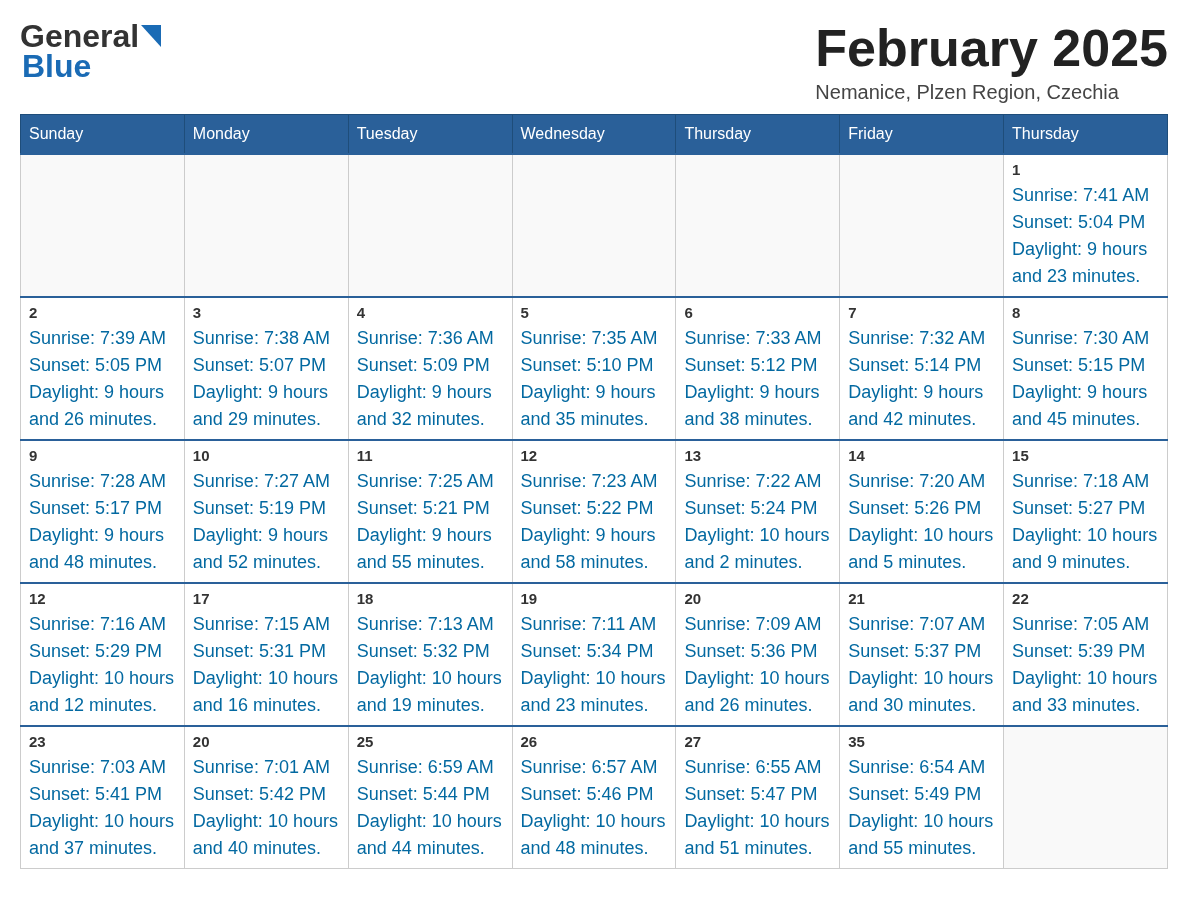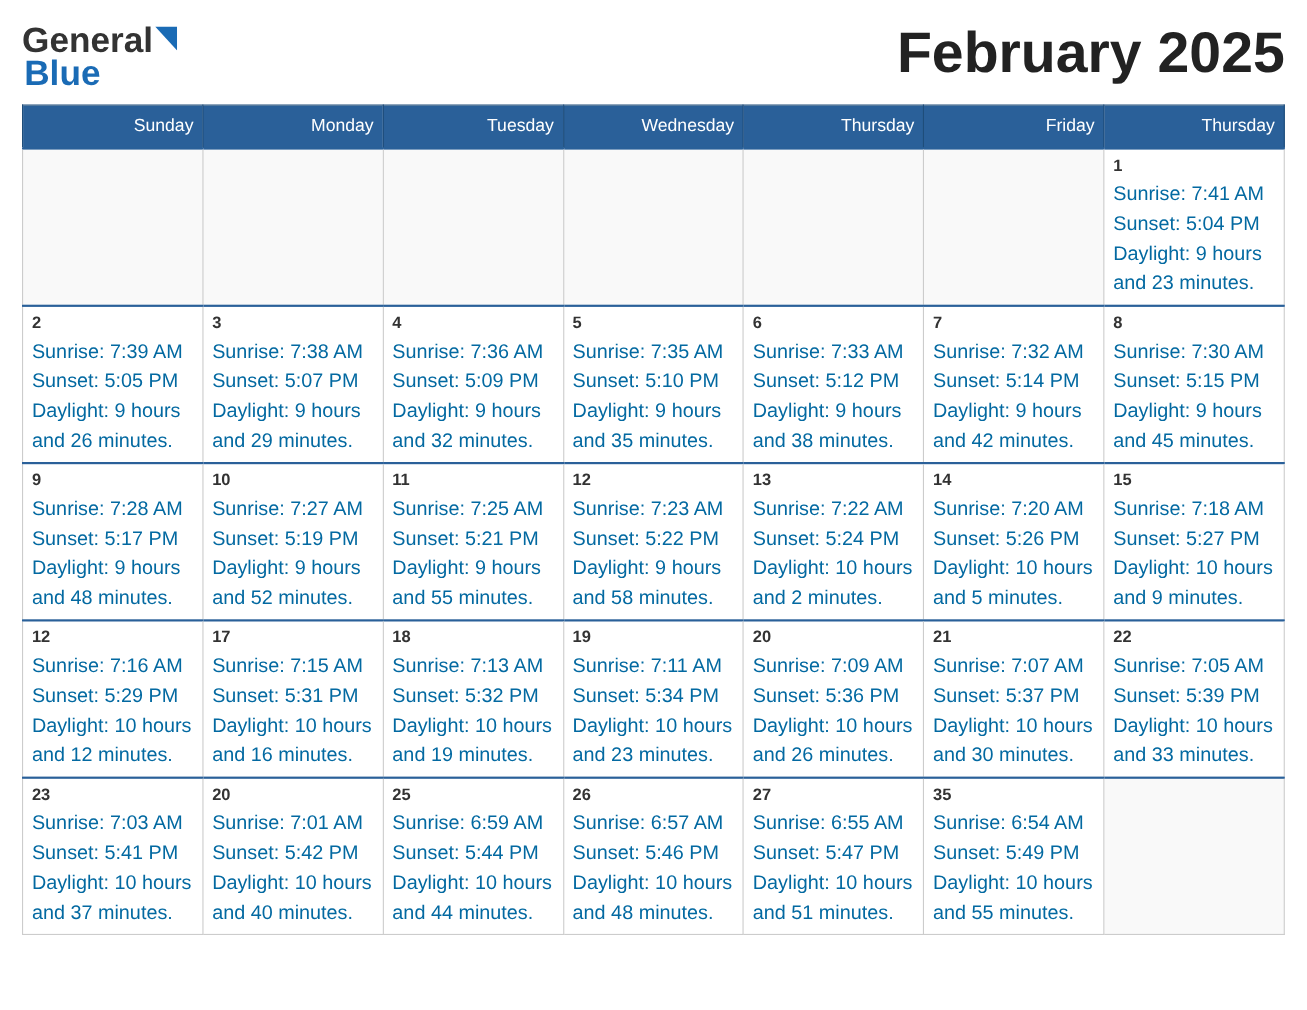--- a/index.html
+++ b/index.html
@@ -40,21 +40,21 @@
       width: 100%;
       border-collapse: collapse;
       margin-top: 10px;
     }
     .calendar th {
       background-color: #2a6099;
       color: #fff;
       padding: 10px 8px;
       font-size: 16px;
       font-weight: normal;
-      text-align: right;
+      text-align: left;
       border: 1px solid #1e4d7a;
     }
     .calendar td {
       vertical-align: top;
       padding: 6px 8px;
       border: 1px solid #ccc;
       border-top: 2px solid #2a6099;
       font-size: 13px;
       color: #333;
       width: 14.28%;
@@ -84,20 +84,21 @@
           <polygon points="0,0 20,0 20,22" fill="#1a6bb5"></polygon>
         </svg>
       </div>
     </div>
     <div style="margin-top:-4px; margin-left:2px;">
       <span style="font-size:32px; font-weight:bold; color:#1a6bb5; font-family:Arial,sans-serif;margin-top:48px;">Blue</span>
     </div>
   </div>
   <div class="title-area">
     <div class="month-title">February 2025</div>
+    <div class="subtitle">Nemanice, Plzen Region, Czechia</div>
   </div>
 </div>
 
 <table class="calendar">
   <thead>
     <tr>
       <th>Sunday</th>
       <th>Monday</th>
       <th>Tuesday</th>
       <th>Wednesday</th>

